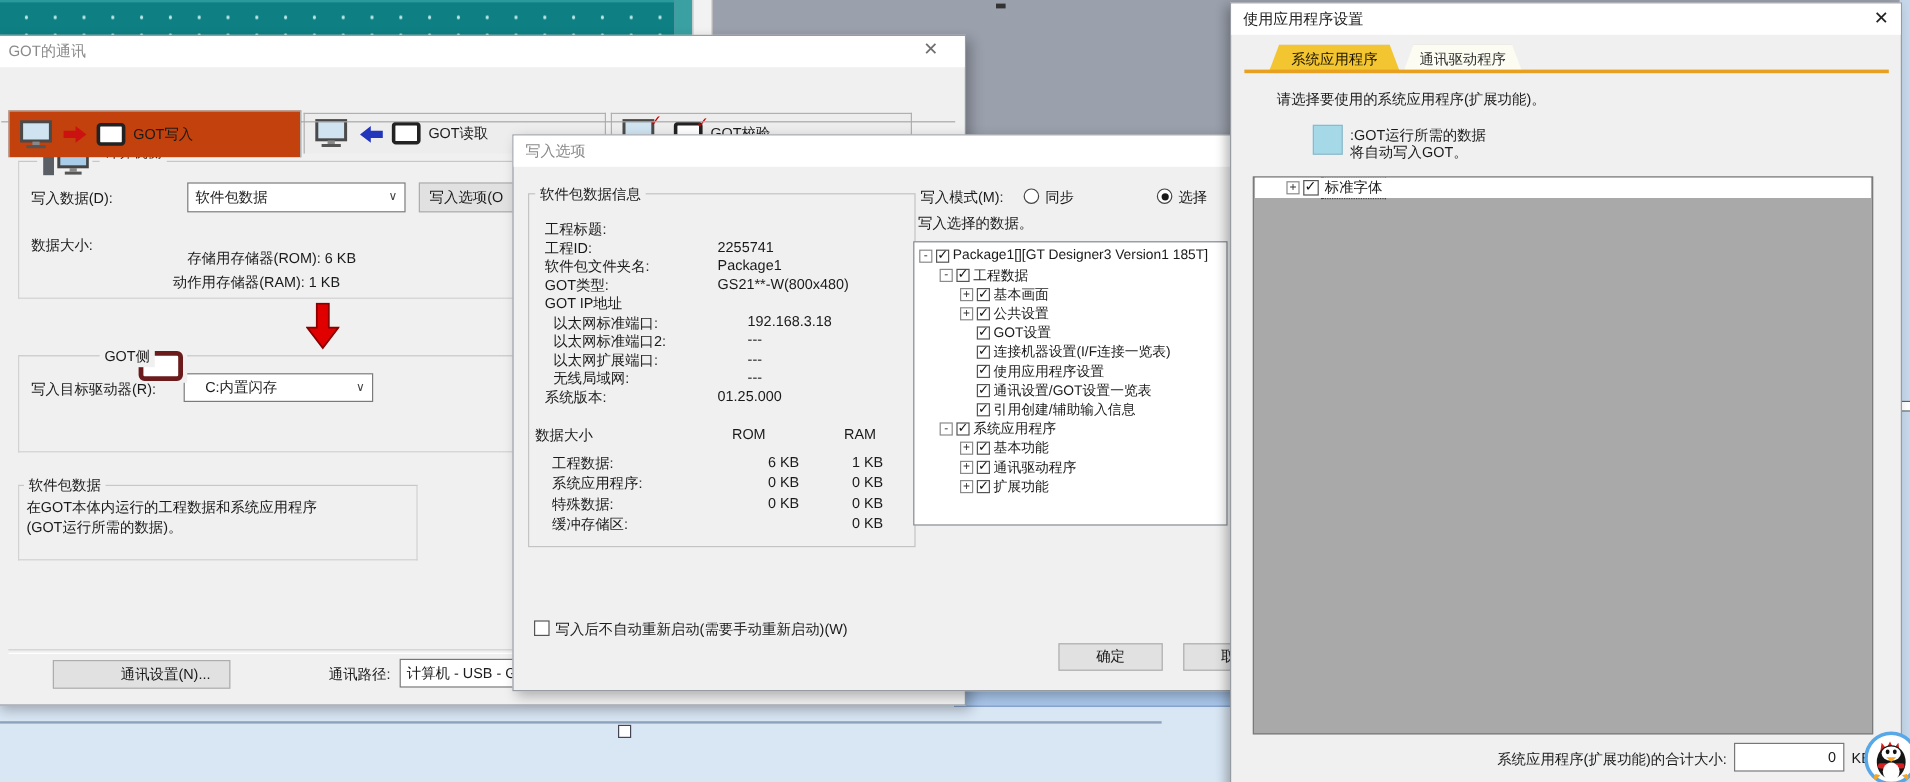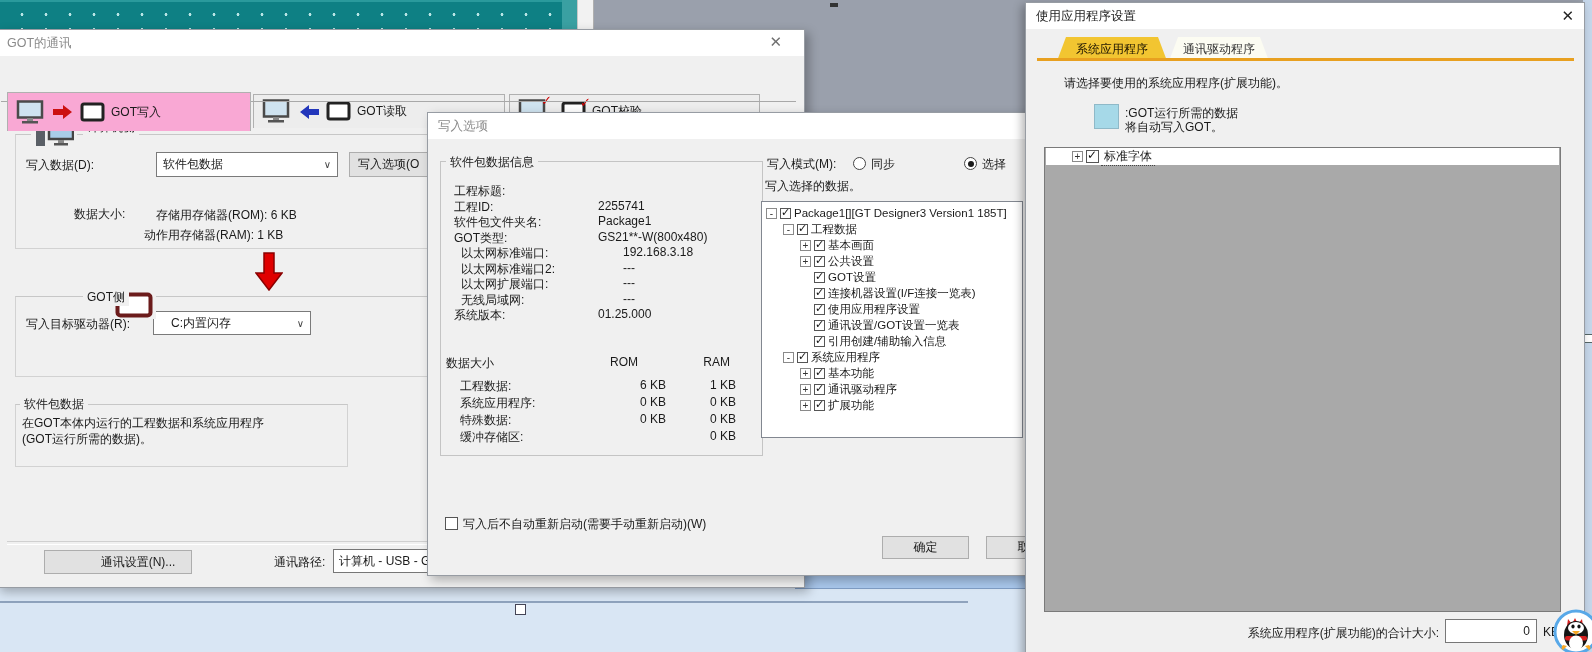--- a/index.html
+++ b/index.html
@@ -19,21 +19,21 @@
   .combo .chev{position:absolute;right:6px;color:#444;font-size:10px;}
   .btn{position:absolute;background:#e1e1e1;border:1px solid #adadad;display:flex;align-items:center;justify-content:center;box-sizing:border-box;white-space:nowrap;overflow:hidden;}
   .cb{display:inline-block;width:12px;height:12px;background:#fff;border:1px solid #555;box-sizing:border-box;position:relative;flex:none;}
   .cb.checked:after{content:"✓";position:absolute;left:0px;top:-3px;font-size:12px;font-weight:bold;color:#111;}
   .radio{position:absolute;width:13px;height:13px;border:1px solid #444;border-radius:50%;background:#fff;box-sizing:border-box;}
   .radio.sel:after{content:"";position:absolute;left:2.5px;top:2.5px;width:6px;height:6px;border-radius:50%;background:#1a1a1a;}
   .exp{display:inline-block;width:11px;height:11px;border:1px solid #8a8a8a;background:#fff;font-size:10px;line-height:9px;text-align:center;color:#333;box-sizing:border-box;flex:none;}
   .exp:empty{visibility:hidden;}
   
   .gtab{position:absolute;top:64px;height:34px;background:#ededed;border:1px solid #b0b0b0;border-bottom:none;display:flex;align-items:center;gap:5px;padding-left:8px;box-sizing:border-box;}
-  .gtab[data-active="true"]{top:62px;height:39px;background:#f9a8d4;z-index:3;}
+  .gtab[data-active="true"]{top:62px;height:39px;background:#c2410c;z-index:3;}
   .iconwrap{position:relative;display:inline-flex;}
   .redcheck{position:absolute;right:-4px;top:-6px;color:#cc0000;font-weight:bold;font-size:13px;}
   
   .wo-field{position:relative;height:15.5px;white-space:nowrap;}
   .wo-field .flbl{display:inline-block;}
   .wo-field[data-ind="0"] .flbl{margin-left:6px;}
   .wo-field[data-ind="1"] .flbl{margin-left:13px;}
   .wo-field .val{position:absolute;top:0;}
   .wo-field[data-vx="150"] .val{left:150px;}
   .wo-field[data-vx="175"] .val{left:175px;}
@@ -155,21 +155,21 @@
 
     <span class="abs" style="left:29px;top:127px;">写入数据(D):</span>
     <div class="combo" style="left:159px;top:122px;width:182px;height:25px;">
       <span>软件包数据</span>
       <span class="chev">∨</span>
     </div>
     <div class="btn" style="left:352px;top:122px;width:112px;height:25px;justify-content:flex-start;padding-left:8px;">
       <span>写入选项(O</span>
     </div>
 
-    <span class="abs" style="left:29px;top:176px;margin-left:48px;">数据大小:</span>
+    <span class="abs" style="left:29px;top:166px;">数据大小:</span>
     <span class="abs" style="left:159px;top:177px;">存储用存储器(ROM): 6 KB</span>
     <span class="abs" style="left:147px;top:197px;">动作用存储器(RAM): 1 KB</span>
 
     <span class="iconwrap abs" style="left:209px;top:222px;">
       <svg width="28" height="40">
           <path d="M9 1 h10 v20 h8 l-13 17 -13 -17 h8 z" fill="#e00000" stroke="#8a0000" stroke-width="1.5"></path>
         </svg>
     </span>
 
     
@@ -230,20 +230,25 @@
           <span class="val">Package1</span>
           
         </div>
 
         <div class="wo-field" data-ind="0" data-vx="150">
           <span class="flbl">GOT类型:</span>
           <span class="val">GS21**-W(800x480)</span>
           
         </div>
 
+        <div class="wo-field" data-ind="0" data-vx="150">
+          <span class="flbl">GOT IP地址</span>
+          <span class="val"></span>
+          
+        </div>
 
         <div class="wo-field" data-ind="1" data-vx="175">
           <span class="flbl">以太网标准端口:</span>
           <span class="val">192.168.3.18</span>
           
         </div>
 
         <div class="wo-field" data-ind="1" data-vx="175">
           <span class="flbl">以太网标准端口2:</span>
           <span class="val">---</span>

